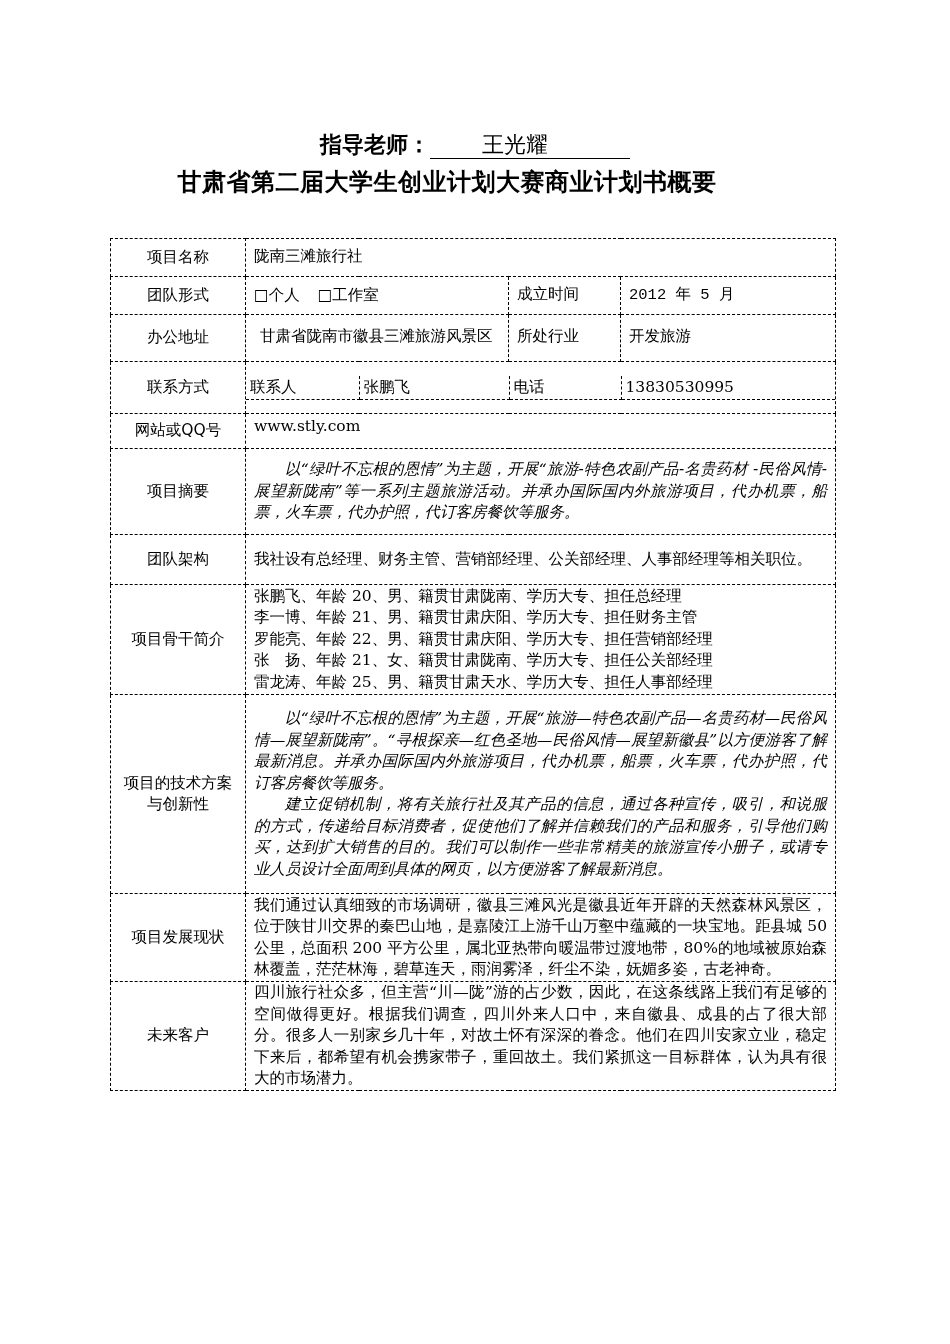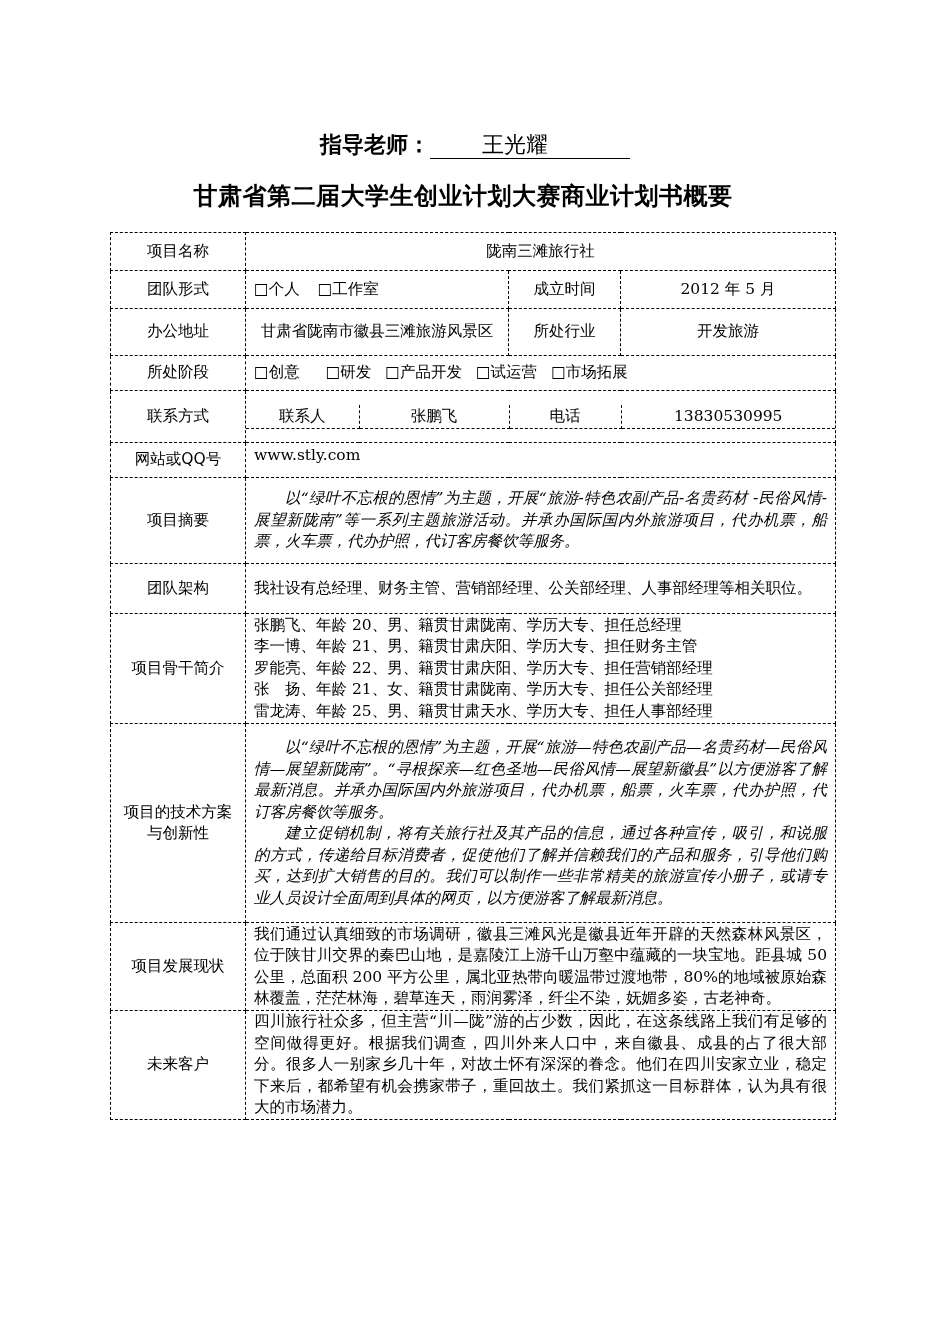--- a/index.html
+++ b/index.html
@@ -3,32 +3,32 @@
 <meta charset="utf-8">
 <style>
   html, body { margin:0; padding:0; background:#ffffff; }
   body { width:950px; height:1344px; position:relative; overflow:hidden;
          font-family:"DejaVu Serif","Liberation Serif",serif; color:#000; }
   .advisor { position:absolute; top:130px; left:0; width:950px; text-align:center;
              font-family:"DejaVu Sans","Liberation Sans",sans-serif; font-weight:bold; font-size:22px; }
   .advisor .name { display:inline-block; width:200px; border-bottom:1.5px solid #000;
                    font-weight:normal; font-family:"DejaVu Serif","Liberation Serif",serif; text-align:center;
                    padding-right:30px; box-sizing:border-box; line-height:26px; }
-  .title { position:absolute; top:180px; left:0; width:894px; text-align:center;
-           font-family:"DejaVu Sans","Liberation Sans",sans-serif; font-weight:bold; font-size:24px; letter-spacing:0.5px;padding-left:16px; }
-  table.form { position:absolute; top:232px; left:110px; width:725px; border-collapse:collapse; table-layout:fixed; }
+  .title { position:absolute; top:166px; left:0; width:894px; text-align:center;
+           font-family:"DejaVu Sans","Liberation Sans",sans-serif; font-weight:bold; font-size:24px; letter-spacing:0.5px; }
+  table.form { position:absolute; top:238px; left:110px; width:725px; border-collapse:collapse; table-layout:fixed; }
   table.form td { border:1.2px dashed #000; padding:0 8px; font-size:15.5px; line-height:21.5px; vertical-align:middle; }
   td.lbl { font-family:"DejaVu Sans","Liberation Sans",sans-serif; font-size:17px; text-align:center; padding:0 4px; line-height:24px; }
-  td.center { text-align:center; }
+  td.center { text-align:left;font-family:Liberation Mono, monospace; }
   td.para { text-align:justify; padding:0 8px 0 10px; vertical-align:top; }
   td.para p { margin:0; }
   td.para p.indent { text-indent:2em;font-style:italic; }
   .chk { margin-right:18px; white-space:nowrap; }
   .sub { border-collapse:collapse; width:100%; table-layout:fixed; }
-  .sub td { border:1.2px dashed #000 !important; text-align:center; padding:0 4px !important; line-height:23px !important; font-size:15.5px; }
+  .sub td { border:1.2px dashed #000 !important; padding:0 4px !important; line-height:23px !important; font-size:15.5px; }
   td.subwrap { padding:0 !important; }
 </style>
 </head>
 <body>
 
 <div class="advisor">
   <span>指导老师：</span><span class="name">王光耀</span>
 </div>
 <div class="title">甘肃省第二届大学生创业计划大赛商业计划书概要</div>
 
@@ -56,26 +56,20 @@
     <td class="center">2012 年 5 月</td>
   </tr>
 
   <tr style="height:47px">
     <td class="lbl">办公地址</td>
     <td colspan="2" class="center" style="padding:0 14px">甘肃省陇南市徽县三滩旅游风景区</td>
     <td class="center">所处行业</td>
     <td class="center">开发旅游</td>
   </tr>
 
-  <tr style="height:35px">
-    <td class="lbl">所处阶段</td>
-    <td colspan="4">
-      <span class="chk" style="margin-right:26px">□创意</span><span class="chk" style="margin-right:14px">□研发</span><span class="chk" style="margin-right:14px">□产品开发</span><span class="chk" style="margin-right:14px">□试运营</span><span class="chk">□市场拓展</span>
-    </td>
-  </tr>
 
   <tr style="height:52px">
     <td class="lbl">联系方式</td>
     <td colspan="4" class="subwrap">
       <table class="sub">
         <colgroup>
               <col style="width:113px">
               <col style="width:150px">
               <col style="width:112px">
               <col>

